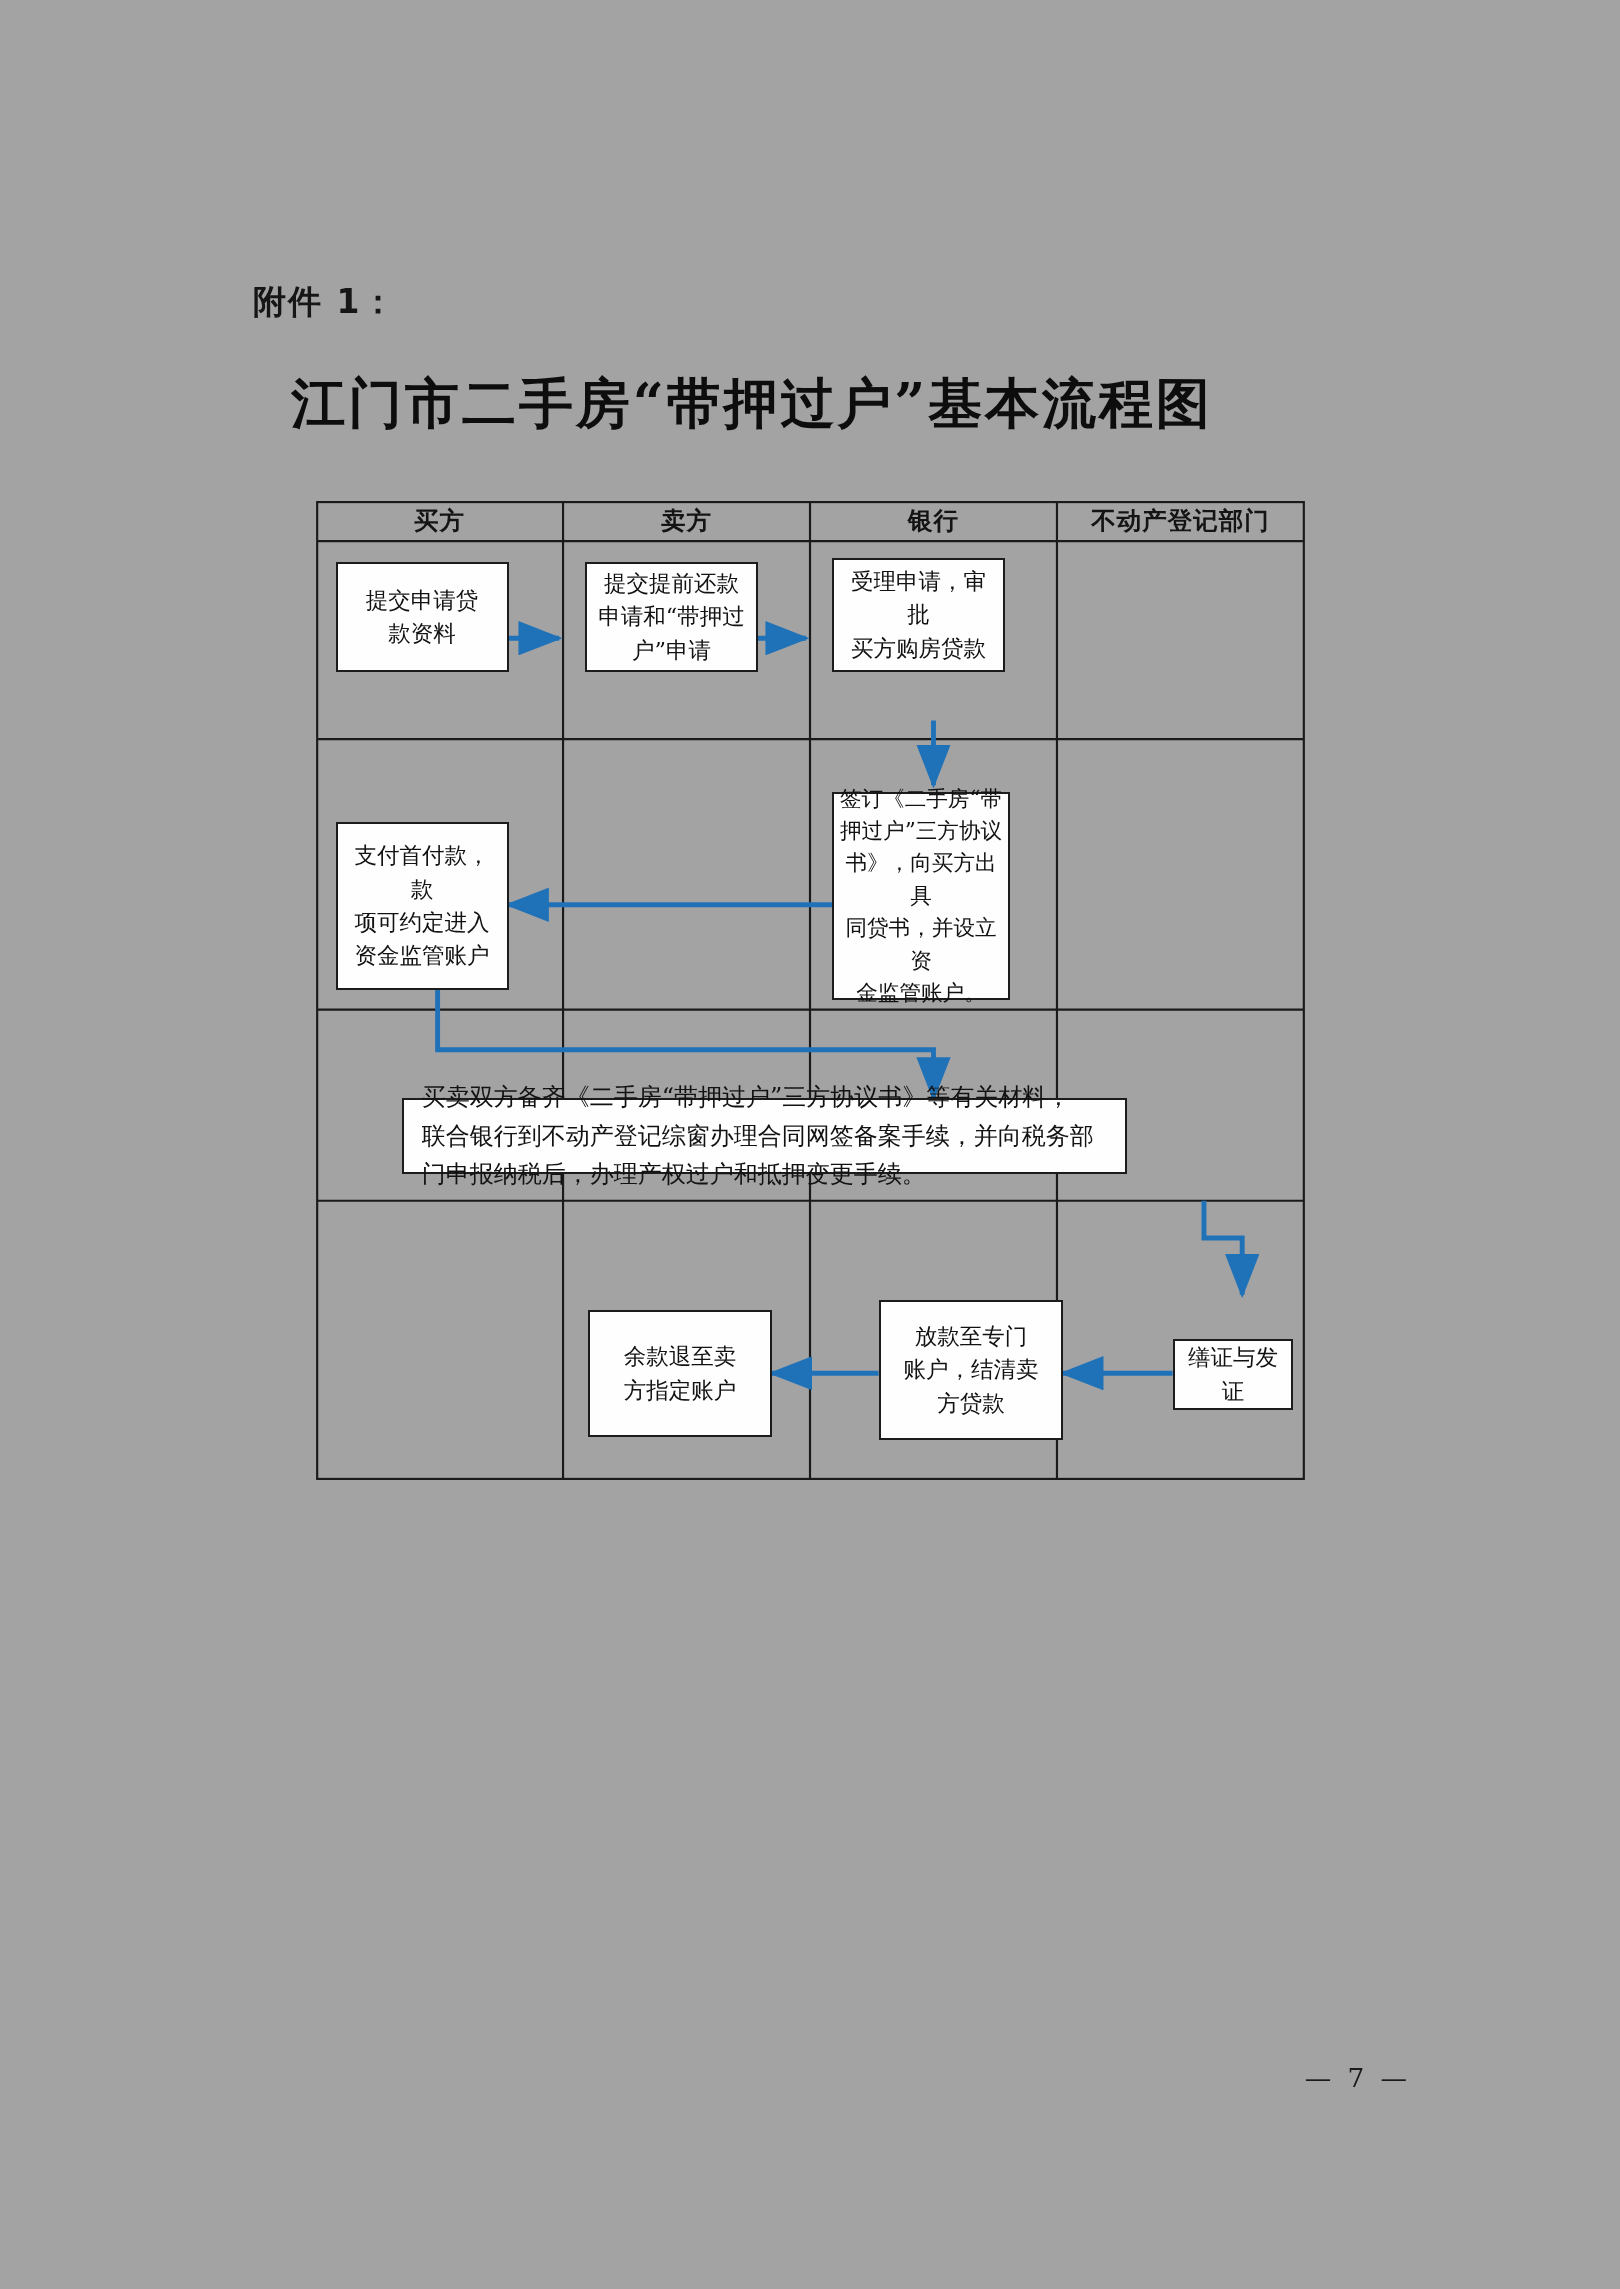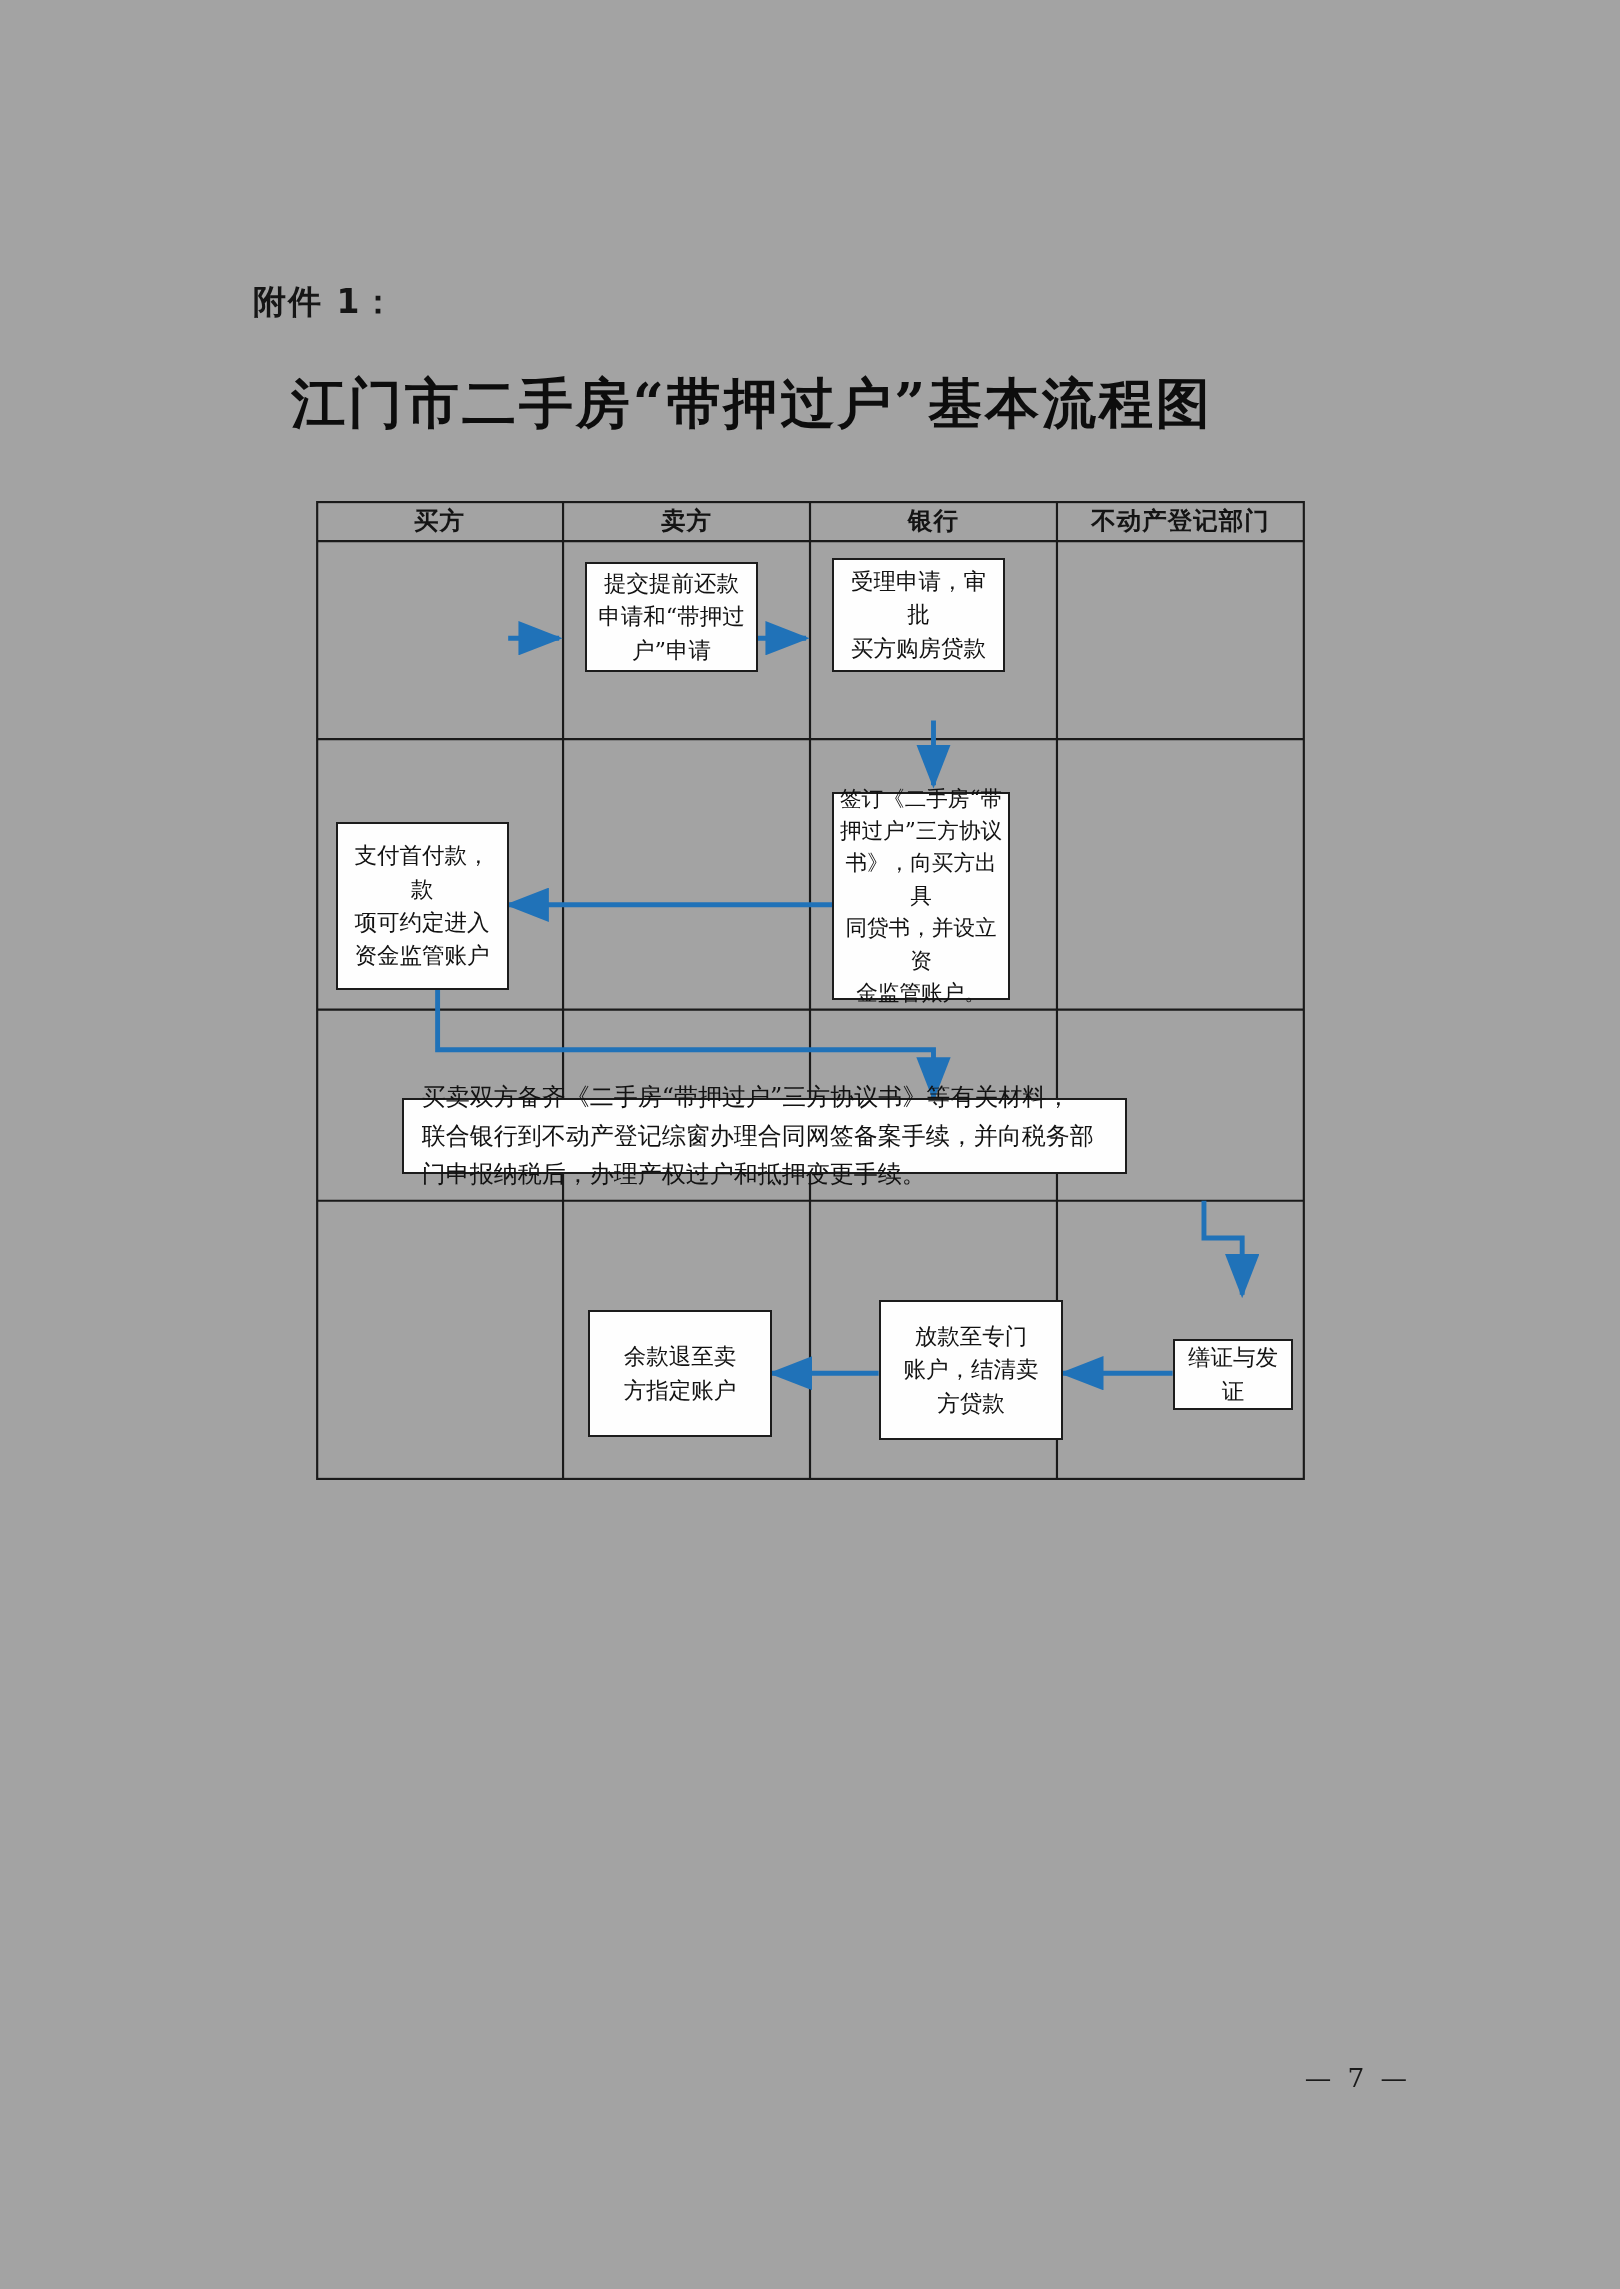--- a/index.html
+++ b/index.html
@@ -171,20 +171,23 @@
         <path d="M124 498 L124 560 L630 560 L630 609"></path>
 
         <path d="M906 714 L906 752 L945 752 L945 810"></path>
 
         <line x1="874" y1="890" x2="762" y2="890"></line>
 
         <line x1="574" y1="890" x2="465" y2="890"></line>
       </g>
     </svg>
 
+    <div class="node n-small" style="left:19.6px;top:61px;width:173px;height:110px;">
+      <span class="txt">提交申请贷<br>款资料</span>
+    </div>
 
     <div class="node n-small" style="left:269px;top:61px;width:173px;height:110px;">
       <span class="txt">提交提前还款<br>申请和“带押过<br>户”申请</span>
     </div>
 
     <div class="node n-small" style="left:516px;top:57px;width:173px;height:114px;">
       <span class="txt">受理申请，审批<br>买方购房贷款</span>
     </div>
 
     <div class="node n-small" style="left:19.6px;top:321px;width:173px;height:168px;">

